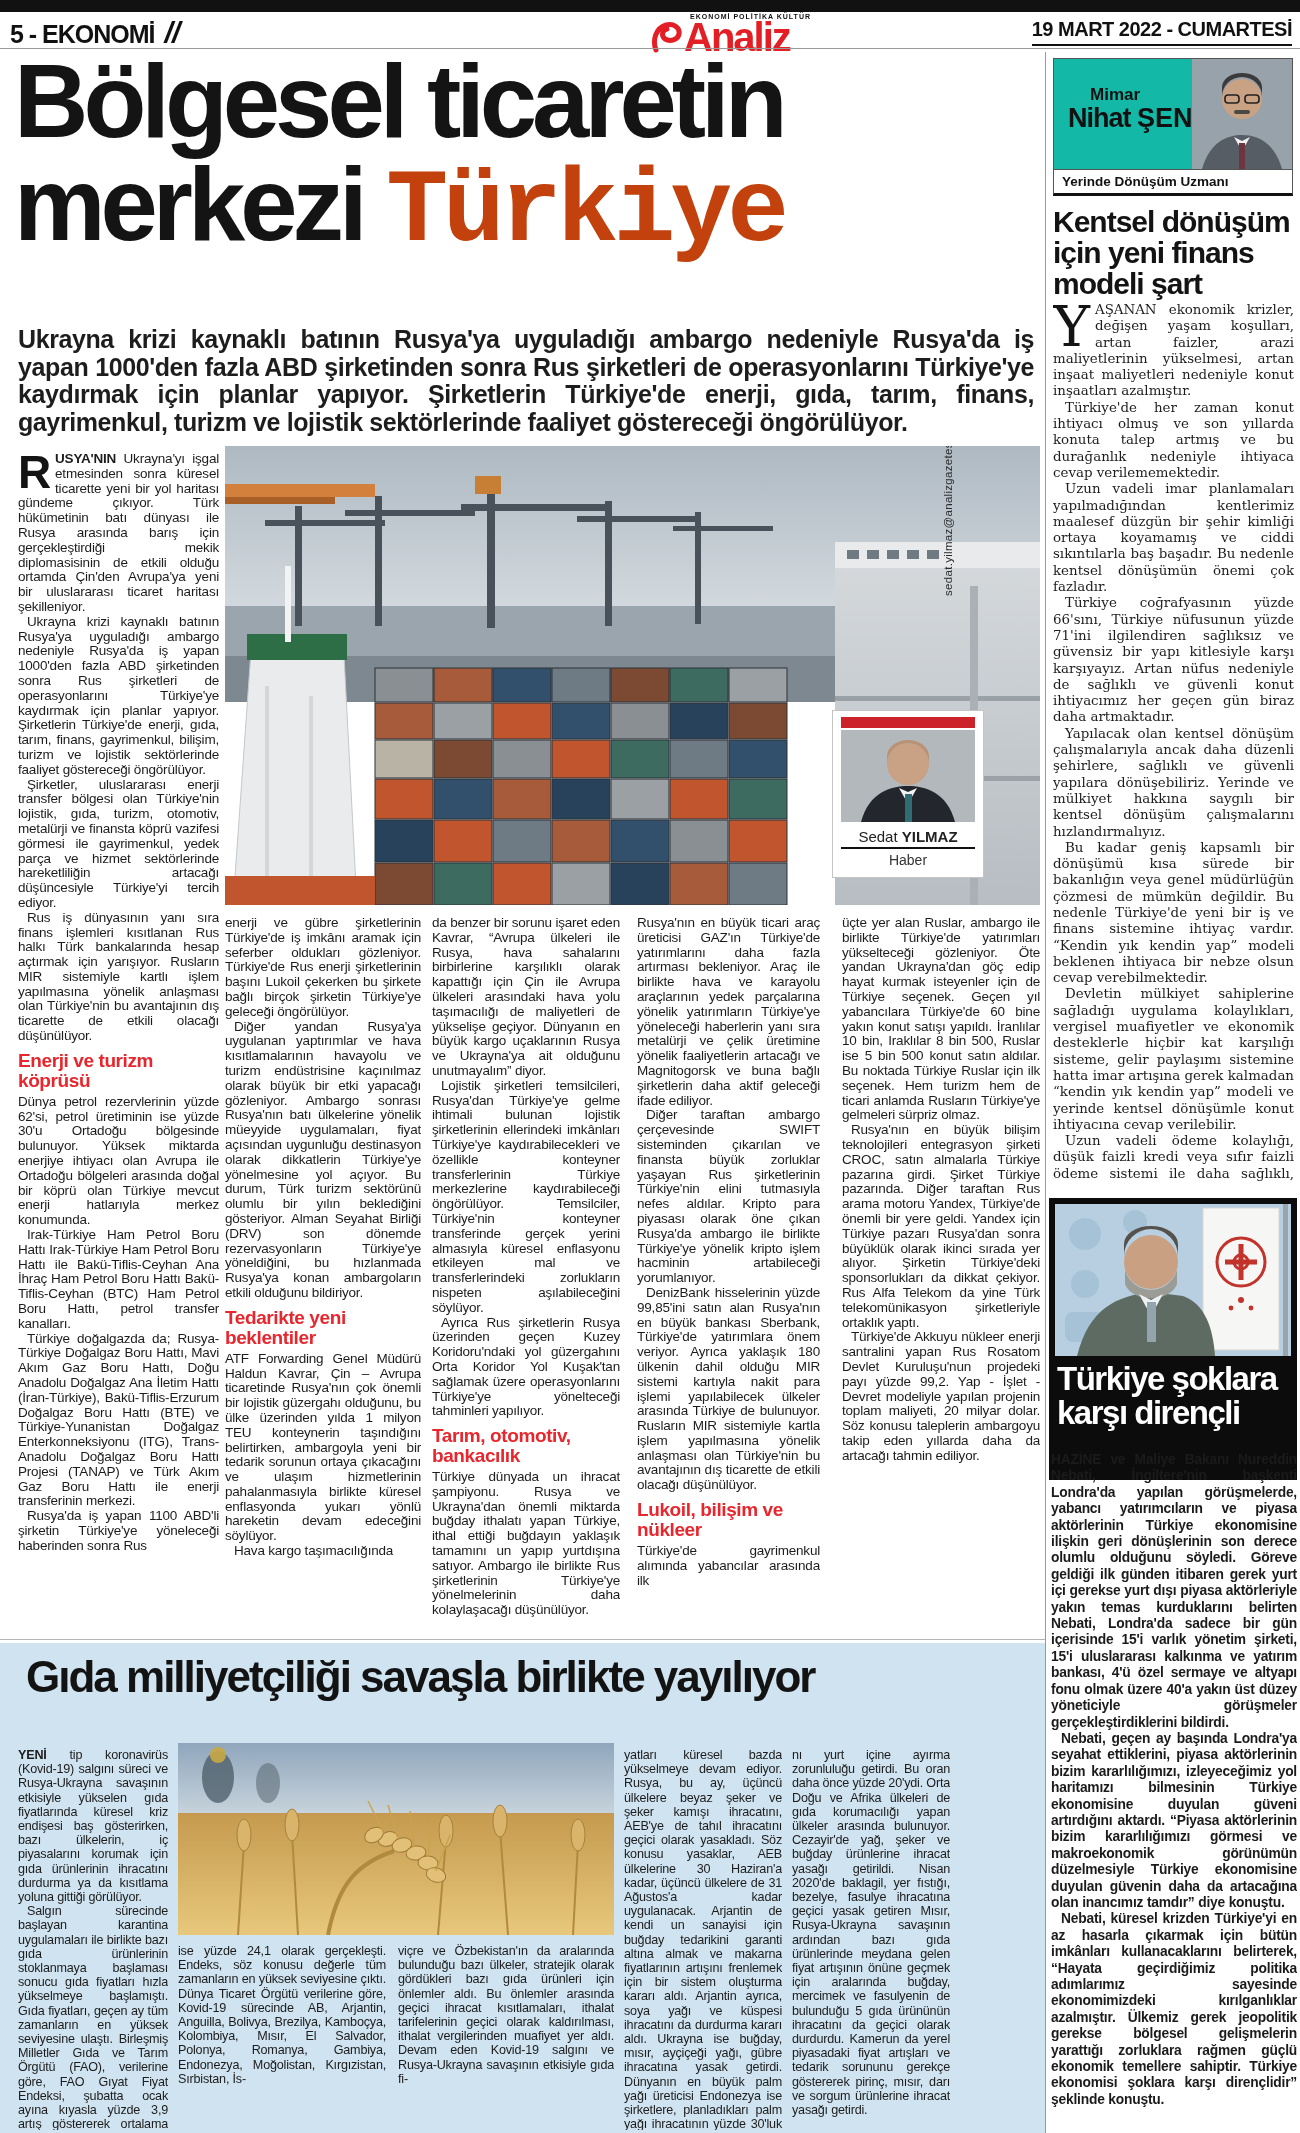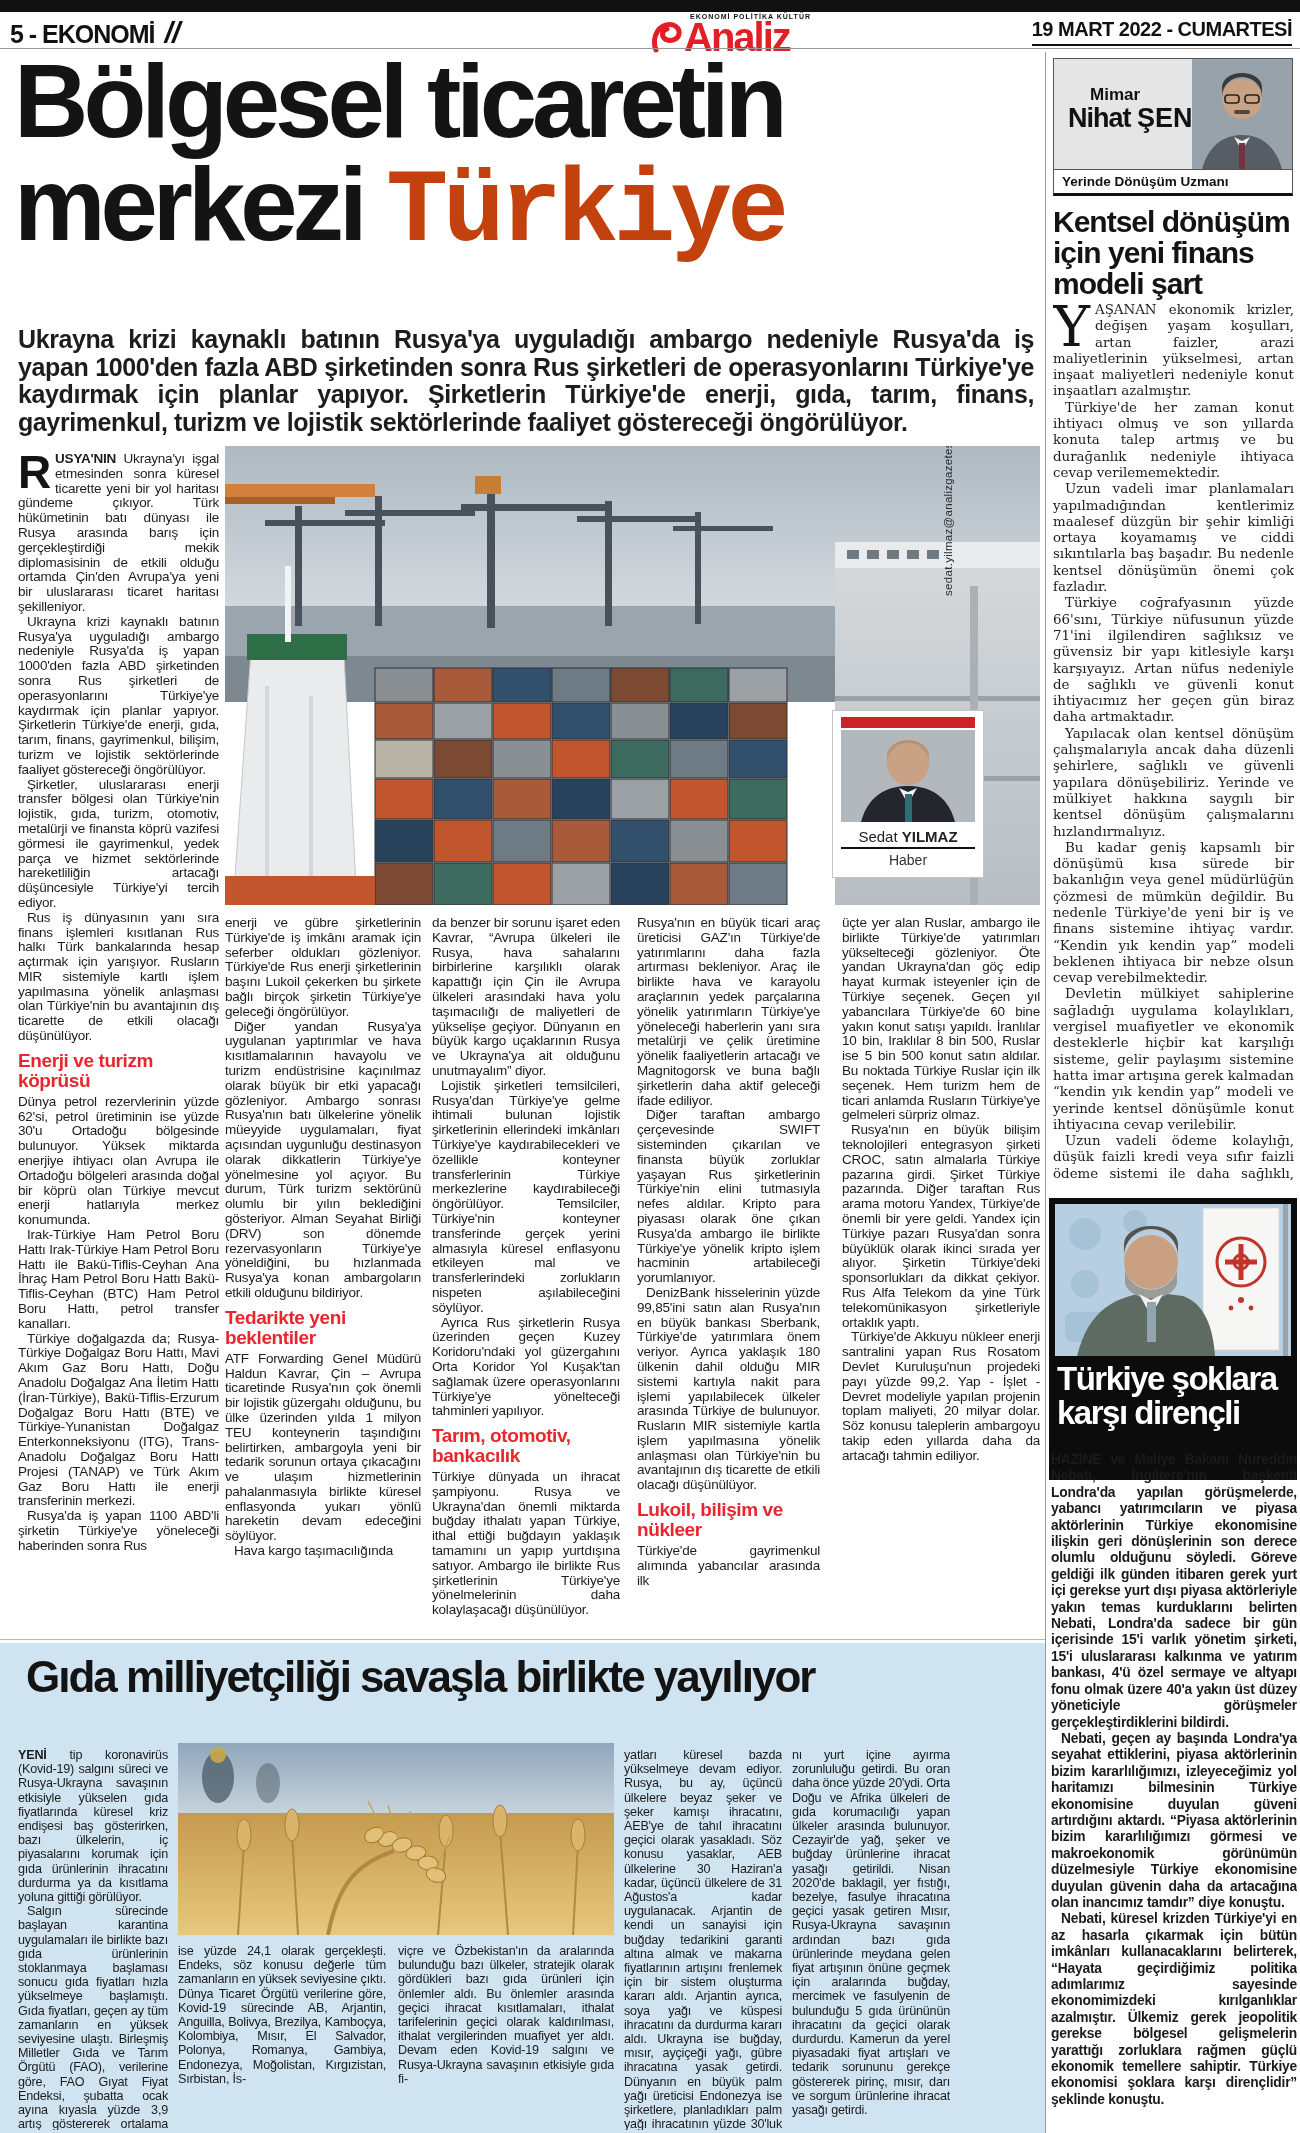--- a/index.html
+++ b/index.html
@@ -65,21 +65,21 @@
   .fb { left:178px; top:1944px; width:208px; height:186px; overflow:hidden; }
   .fc { left:398px; top:1944px; width:216px; height:186px; overflow:hidden; }
   .fd { left:624px; top:1748px; width:158px; height:382px; overflow:hidden; }
   .fe { left:792px; top:1748px; width:158px; height:382px; overflow:hidden; }
   .wheat-photo { position:absolute; left:178px; top:1743px; width:436px; height:192px; overflow:hidden; }
 
   
   .sidebar-vline { position:absolute; left:1045px; top:52px; width:1px; height:2081px; background:#9a9a9a; }
 
   .colbox { position:absolute; left:1053px; top:58px; width:240px; height:138px; border:1px solid #555;
-            border-bottom:3px solid #111; background:#e5e5e5; }
+            border-bottom:3px solid #111; background:#14b8a6; }
   .colbox .photo { position:absolute; right:0; top:0; width:100px; height:110px; }
   .colbox .kicker { position:absolute; left:36px; top:26px; font-size:17px; font-weight:bold; color:#111; }
   .colbox .name { position:absolute; left:14px; top:44px; font-size:27px; font-weight:bold;
                   letter-spacing:-1px; color:#111; }
   .colbox .name .sur { letter-spacing:0px; }
   .colbox .rolerow { position:absolute; left:0; bottom:0; width:100%; border-top:1px solid #555;
                      font-size:13.5px; font-weight:bold; color:#111; padding:4px 0 4px 8px; background:#fff;}
 
   .coltitle { position:absolute; left:1053px; top:206px; width:242px; font-size:30px; font-weight:bold;
               line-height:31px; letter-spacing:-1px; color:#131313; }

